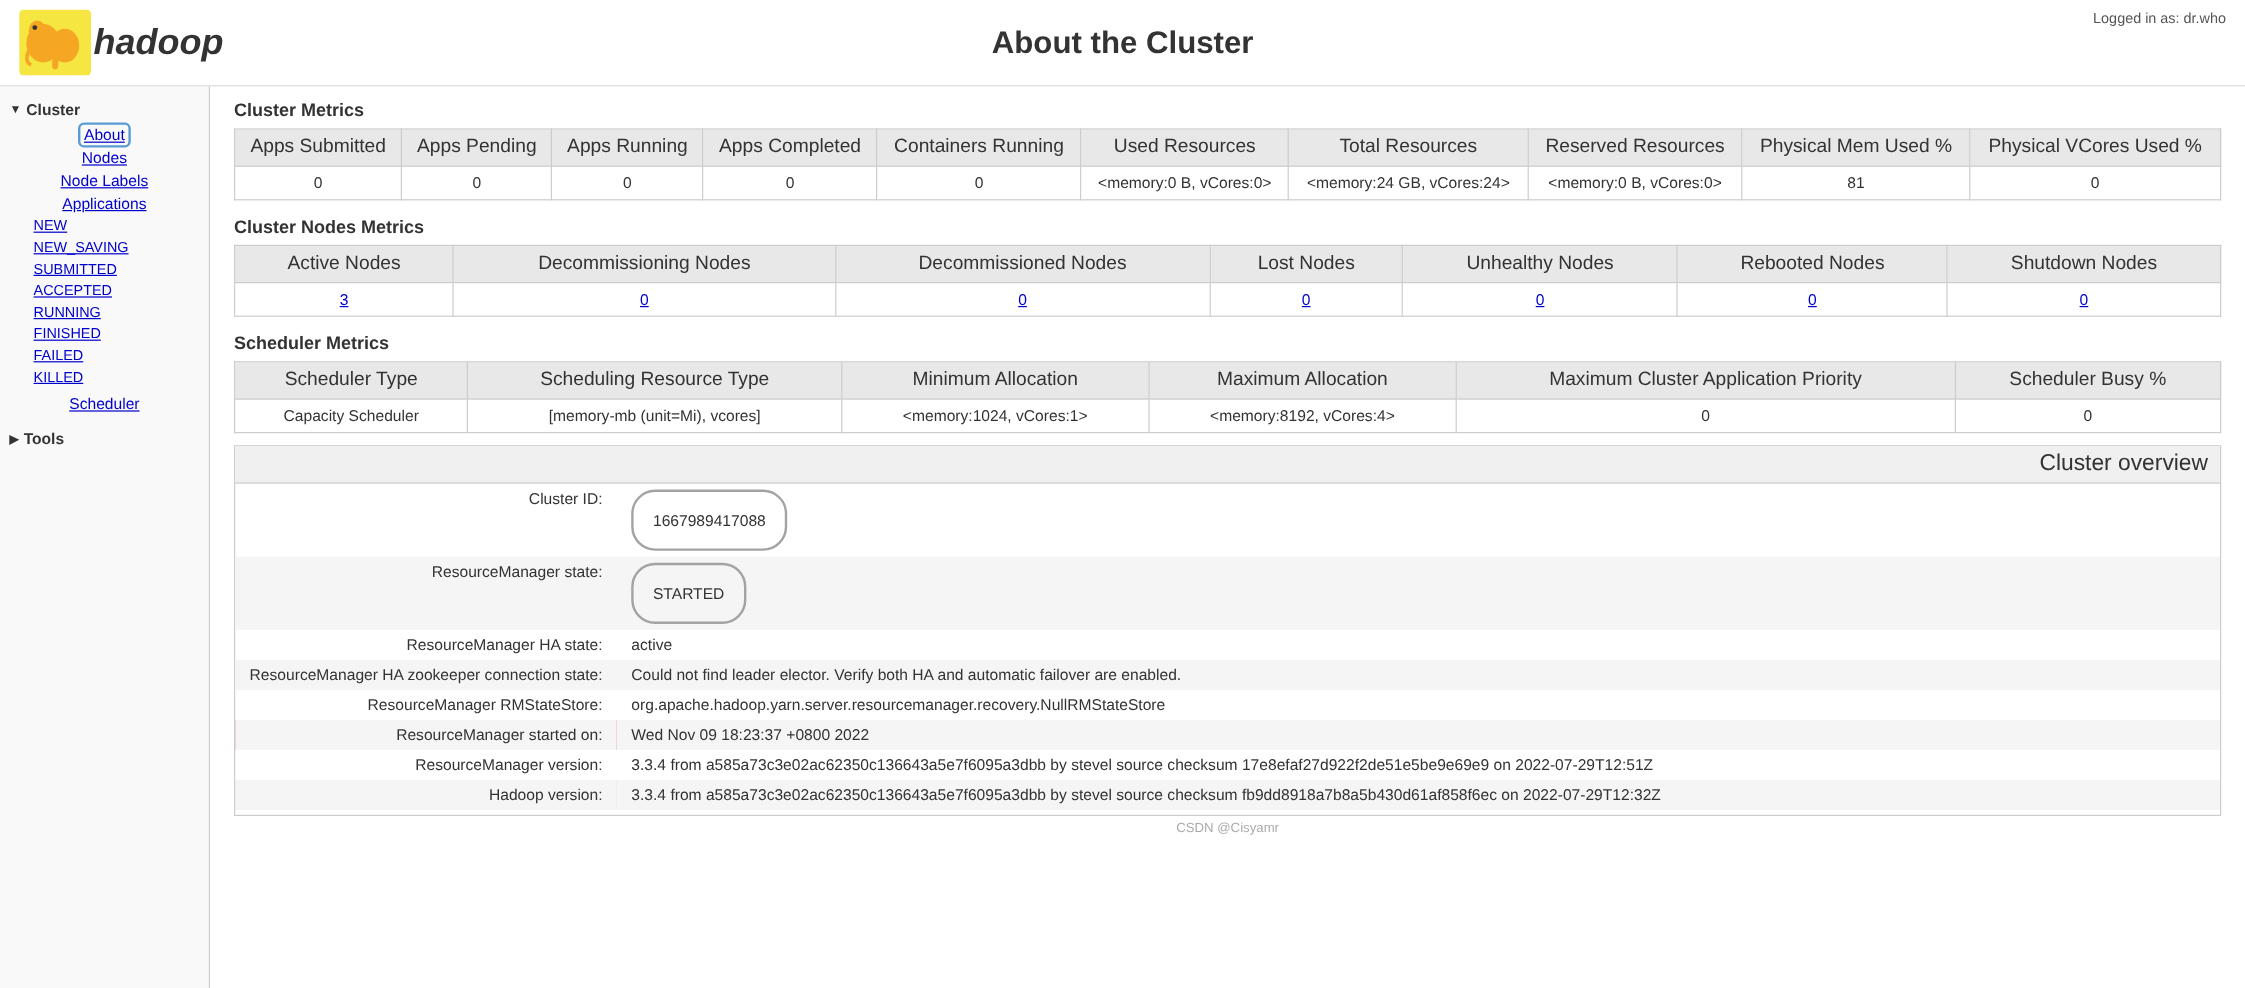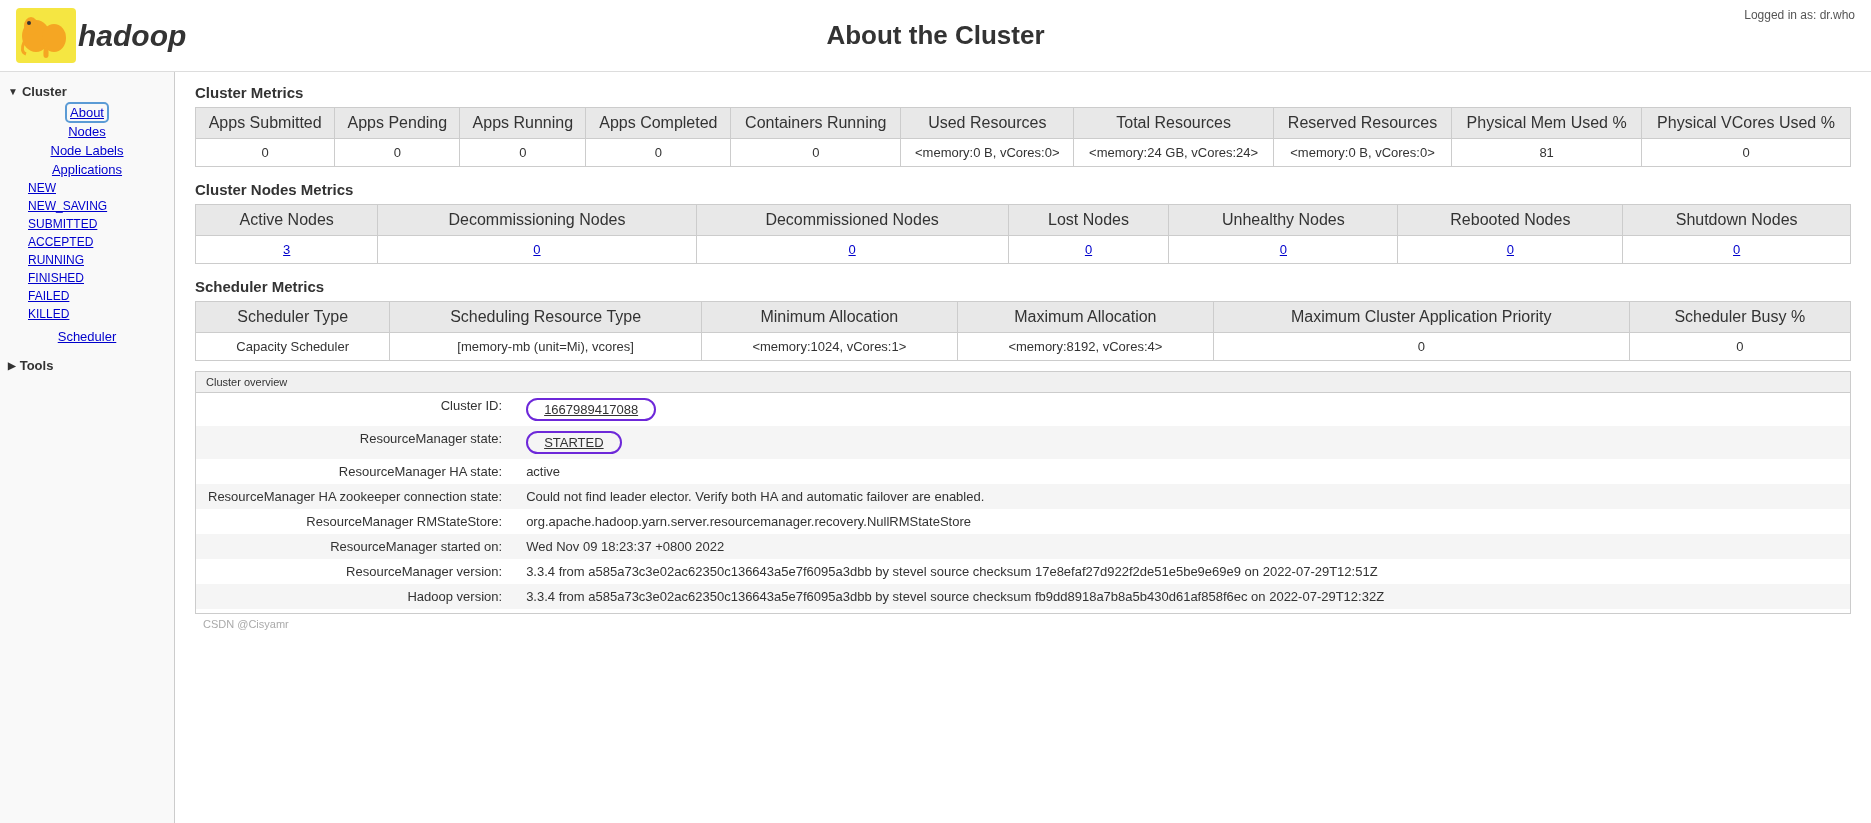--- a/index.html
+++ b/index.html
@@ -129,24 +129,25 @@
       text-decoration: underline;
     }
 
     
     .cluster-overview-box {
       border: 1px solid #ccc;
       margin-top: 10px;
       background: #fff;
     }
     .cluster-overview-header {
+      text-align: right;
       padding: 4px 10px;
       background: #f0f0f0;
       border-bottom: 1px solid #ccc;
-      font-size: 11px;
+      font-size: 19px;
     }
     .cluster-info-table {
       width: 100%;
       border-collapse: collapse;
     }
     .cluster-info-table tr:nth-child(even) td {
       background: #f5f5f5;
     }
     .cluster-info-table td {
       border: none;
@@ -158,28 +159,27 @@
     .cluster-info-table td.label-col {
       font-weight: normal;
       text-align: right;
       white-space: nowrap;
       width: 280px;
     }
 
     
     .cluster-id-highlight {
       display: inline-block;
-      border: 2px solid #6d28d9;
+      border: 2px solid #a3a3a3;
       border-radius: 20px;
-      padding: 2px 16px;
-      text-decoration: underline;
+      padding: 16px 16px;
     }
 
     .footer-note {
-      text-align: left;
+      text-align: center;
       font-size: 11px;
       color: #aaa;
       padding: 4px 8px;
     }
   </style>
 </head>
 <body>
 
 <div class="top-bar">
   <div class="logo-area">

